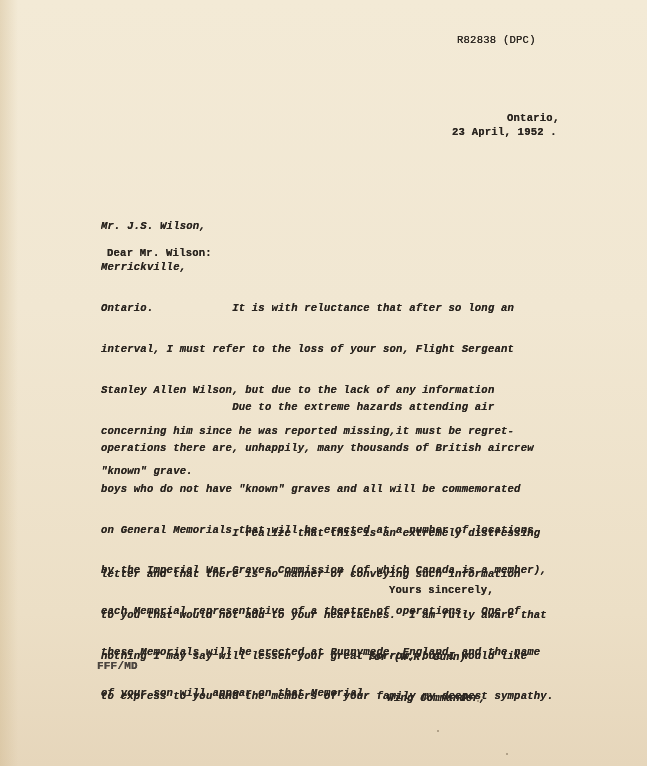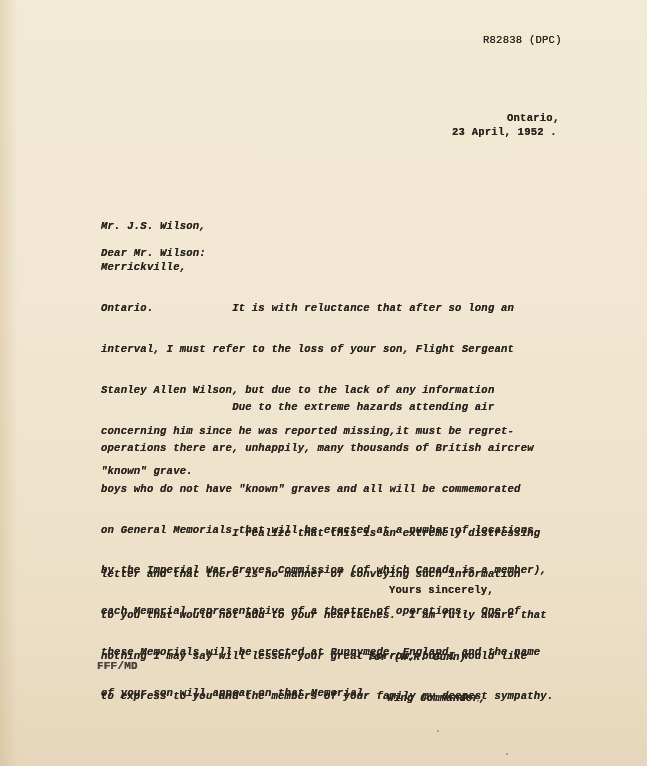--- a/index.html
+++ b/index.html
@@ -14,25 +14,25 @@
     .edge-left {
       position: absolute; left: 0; top: 0; bottom: 0; width: 18px;
       background: linear-gradient(90deg, rgba(200,175,130,0.35), rgba(200,175,130,0));
     }
     .t {
       position: absolute; white-space: pre;
       font-size: 10.6px; line-height: 13.6px; font-weight: bold;
       letter-spacing: 0.2px;
       text-shadow: 0 0 0.4px #3a332b;
     }
-    .ref { left: 483px; top: 34px; font-weight: normal; }
+    .ref { left: 457px; top: 34px; font-weight: normal; }
     .place { left: 507px; top: 112px; }
     .date { left: 452px; top: 126px; }
     .addr { left: 101px; top: 193px; }
-    .salut { left: 101px; top: 247px; font-style: italic; }
+    .salut { left: 107px; top: 247px; }
     .p1 { left: 101px; top: 275px; }
     .p2 { left: 101px; top: 374px; }
     .p3 { left: 101px; top: 500px; }
     .closing { left: 389px; top: 584px; }
     .sig { left: 348px; top: 624px; }
     .initials { left: 97px; top: 660px; font-size: 11px; color: #4b4540; }
     .line { display: block; font-style: italic; }
     .spot { position: absolute; width: 2px; height: 2px; border-radius: 50%; background: #6e5e48; opacity: 0.6; }
   </style>
 </head>

